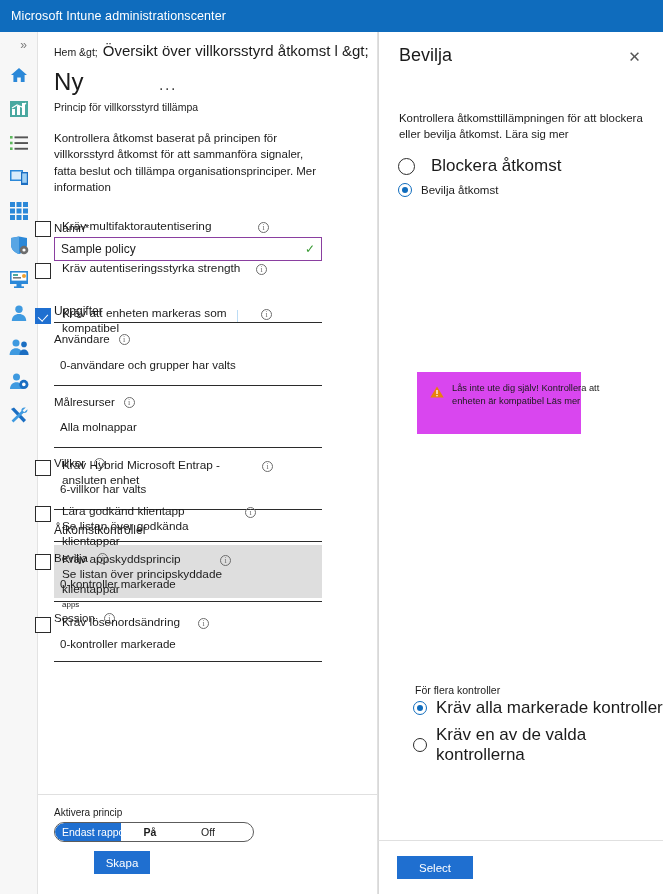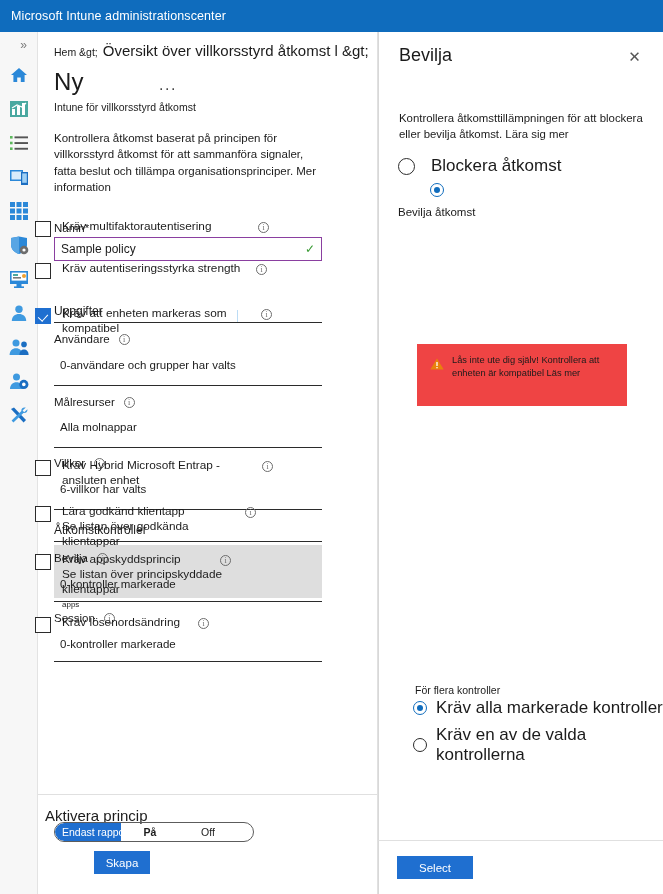--- a/index.html
+++ b/index.html
@@ -104,21 +104,21 @@
     content: "i"; position: absolute; left: 0; right: 0; top: -1px;
     text-align: center; font-size: 8px; line-height: 11px; color: #6c6c6c;
     font-family: "Liberation Serif", serif;
   }
 
   
   .main-footer {
     position: absolute; left: 38px; bottom: 0; width: 340px; height: 100px;
     background: #fff; border-top: 1px solid #e0e0e0; border-right: 1px solid #e0e0e0;
   }
-  .toggle-label { position: absolute; left: 7px; top: 12px; font-size: 15px; color: #1b1b1b; }
+  .toggle-label { position: absolute; left: 16px; top: 12px; font-size: 10px; color: #1b1b1b; }
   .toggle-pill {
     position: absolute; left: 16px; top: 27px; width: 200px; height: 20px;
     border: 1px solid #5c5c5c; border-radius: 10px; overflow: hidden;
     display: flex; align-items: center;
   }
   .toggle-opt {
     font-size: 10.5px; color: #1b1b1b; text-align: center; white-space: nowrap;
   }
   .toggle-opt.sel {
     background: #1f6fd0; color: #fff; height: 100%;
@@ -187,22 +187,22 @@
     font-size: 11.8px; line-height: 15px; color: #1b1b1b;
   }
   .cb-text .sub { display: block; }
   .cb-text .tiny { font-size: 8px; display: block; }
   .cb-info { position: absolute; top: 1px; }
   .cb-bar {
     position: absolute; width: 1px; height: 12px; background: #bcdcf5; top: 2px;
   }
 
   .warnbox {
-    position: absolute; left: 417px; top: 344px; width: 210px; height: 62px;
-    background: #ef4444;
+    position: absolute; left: 417px; top: 372px; width: 164px; height: 62px;
+    background: #d946ef;
   }
   .warn-ico { position: absolute; left: 13px; top: 12px; }
   .warn-text {
     position: absolute; left: 35px; top: 10px; width: 160px;
     font-size: 9.3px; line-height: 13px; color: #1b1b1b;
   }
 
   .multi-label { position: absolute; left: 415px; top: 684px; font-size: 10.5px; color: #1b1b1b; }
 
   .fly-footer {
@@ -349,21 +349,21 @@
 
 <div class="main">
 
   <div class="crumb-row">
     <span class="crumb-home">Hem &amp;gt;</span>
     <span class="crumb-rest">Översikt över villkorsstyrd åtkomst l &amp;gt;</span>
   </div>
 
   <div class="page-title">Ny</div>
   <div class="page-ellipsis">...</div>
-  <div class="page-sub">Intune för villkorsstyrd åtkomst</div>
+  <div class="page-sub">Princip för villkorsstyrd tillämpa</div>
 
   <div class="intro">Kontrollera åtkomst baserat på principen för villkorsstyrd åtkomst för att sammanföra signaler, fatta beslut och tillämpa organisationsprinciper. Mer information</div>
 
   <div class="field-label">Namn*</div>
   <div class="name-input">
     <span class="name-input-text">Sample policy</span>
     <span class="name-check">✓</span>
   </div>
 
   <div class="sec-head" style="top:272px">Uppgifter</div>
@@ -422,21 +422,21 @@
 <div class="flyout">
   <div class="fly-title">Bevilja</div>
   <div class="fly-close">✕</div>
   <div class="fly-desc">Kontrollera åtkomsttillämpningen för att blockera eller bevilja åtkomst. Lära sig mer</div>
 </div>
 
 <div class="opt-block" style="left:398px; top:156px;gap:16px;">
   <span class="radio big"></span>
   <span class="t-big">Blockera åtkomst</span>
 </div>
-<div class="opt-block" style="left:398px; top:183px;flex-direction:column;">
+<div class="opt-block" style="left:398px; top:183px;">
   <span class="radio sm sel"></span>
   <span class="t-sm">Bevilja åtkomst</span>
 </div>
 
 <div class="cbrow" style="top:221px">
   <span class="cb"></span>
   <span class="cb-text">Kräv multifaktorautentisering</span>
   <span class="info-ico cb-info" style="left:223px"></span>
 </div>
 

